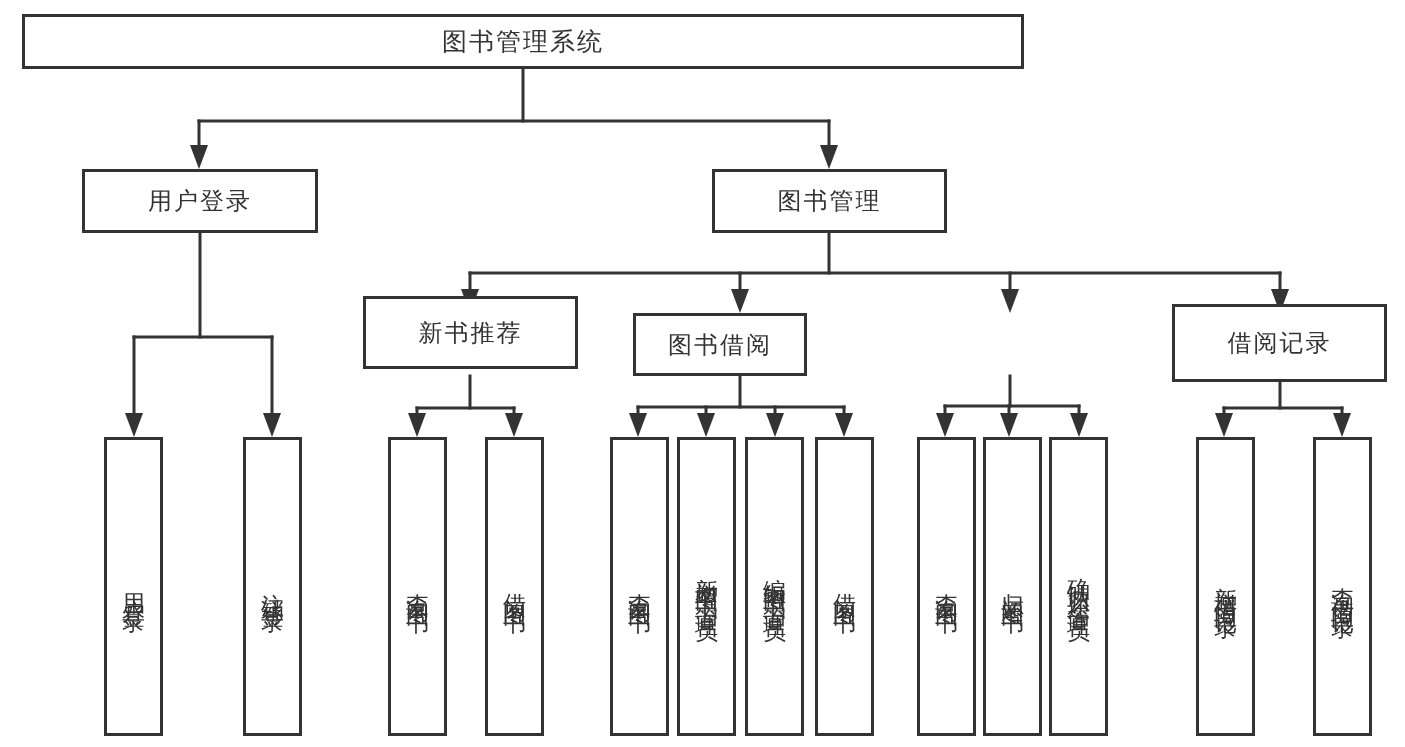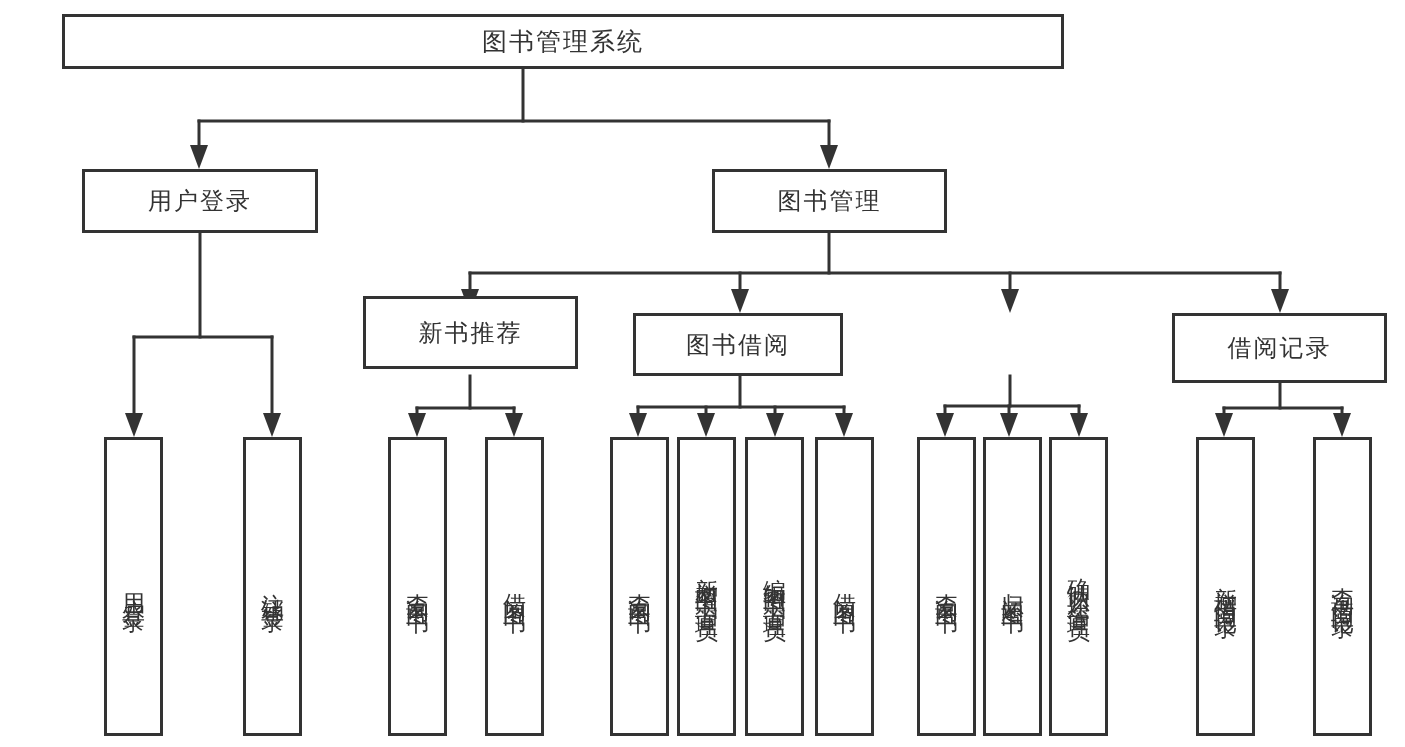--- a/index.html
+++ b/index.html
@@ -116,38 +116,38 @@
     <polygon points="1070,413 1088,413 1079,437"></polygon>
 
     <path d="M1280,376 V408"></path>
     <path d="M1224,408 H1342"></path>
     <path d="M1224,408 V413"></path>
     <path d="M1342,408 V413"></path>
     <polygon points="1215,413 1233,413 1224,437"></polygon>
     <polygon points="1333,413 1351,413 1342,437"></polygon>
   </svg>
 
-  <div class="node root-node" style="left:22px;top:14px;width:1002px;height:55px;margin-left:40px;">
+  <div class="node root-node" style="left:22px;top:14px;width:1002px;height:55px;">
     <span class="hlabel">图书管理系统</span>
   </div>
 
   <div class="node" style="left:82px;top:169px;width:236px;height:64px;">
     <span class="hlabel">用户登录</span>
   </div>
   <div class="node" style="left:712px;top:169px;width:235px;height:64px;">
     <span class="hlabel">图书管理</span>
   </div>
 
   <div class="node" style="left:363px;top:296px;width:215px;height:73px;">
     <span class="hlabel">新书推荐</span>
   </div>
-  <div class="node" style="left:633px;top:313px;width:210px;height:63px;">
+  <div class="node" style="left:633px;top:313px;width:174px;height:63px;">
     <span class="hlabel">图书借阅</span>
   </div>
-  <div class="node" style="left:1172px;top:313px;width:215px;height:70px;">
+  <div class="node" style="left:1172px;top:304px;width:215px;height:78px;">
     <span class="hlabel">借阅记录</span>
   </div>
 
   <div class="node leaf" style="left:104px;">
     <span class="vlabel">用户登录</span>
   </div>
   <div class="node leaf" style="left:243px;">
     <span class="vlabel">注销登录</span>
   </div>
   <div class="node leaf" style="left:388px;">

